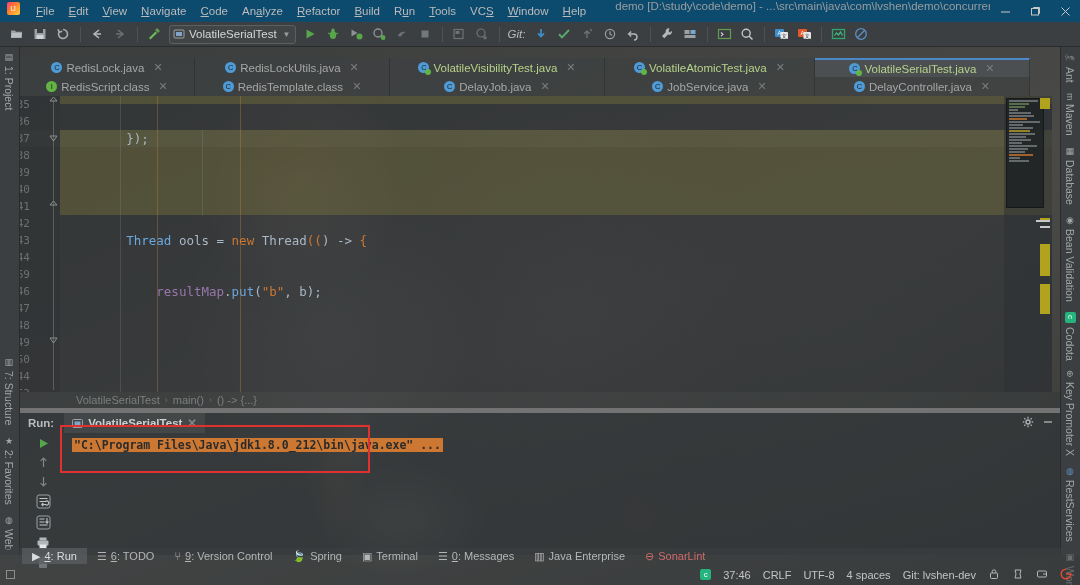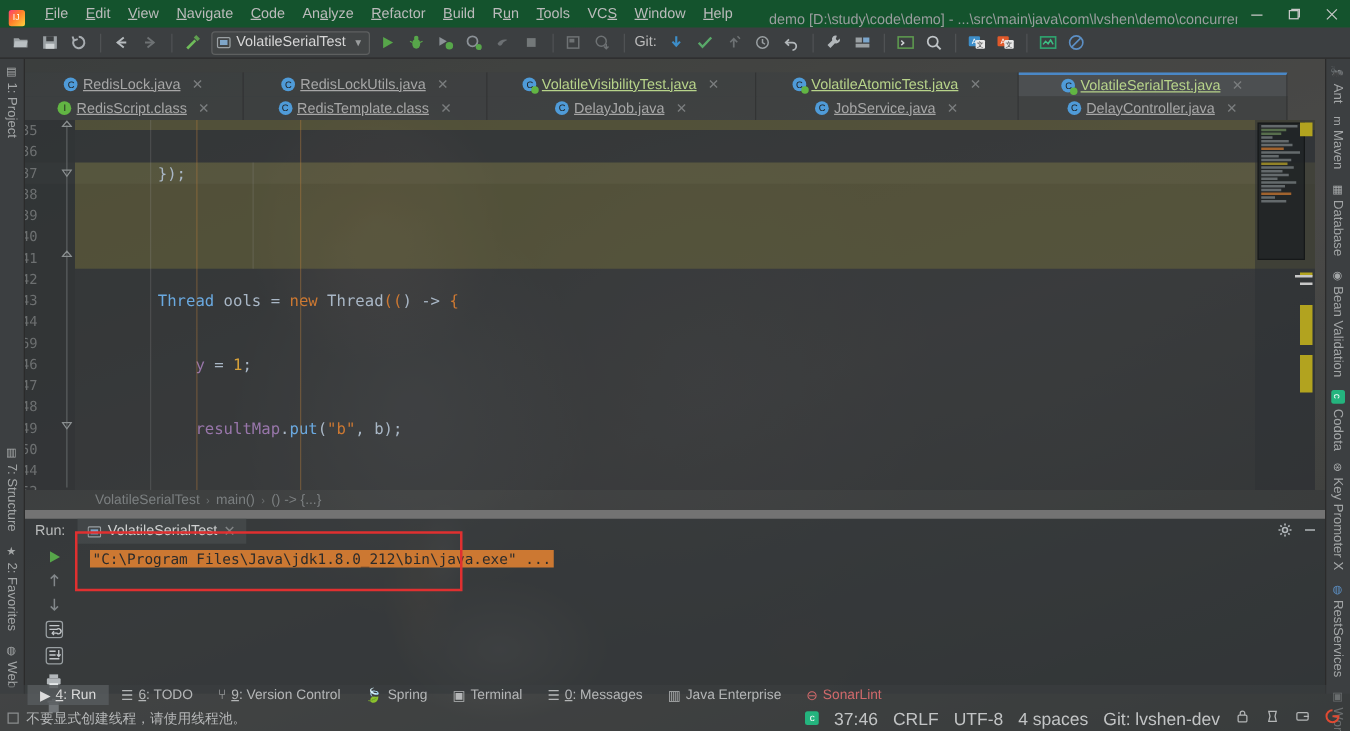--- a/index.html
+++ b/index.html
@@ -31,21 +31,21 @@
       linear-gradient(160deg, #4a4d4a 0%, #5c5a54 30%, #6a6560 55%, #56544f 78%, #43443f 100%);
   }
   .bgdim {
     position: absolute; left:0; top:0; width:1080px; height:585px; z-index:1;
     background: rgba(40,43,45,0.48);
   }
 
   
   .titlebar {
     position: absolute; left: 0; top: 0; width: 1080px; height: 22px; z-index: 20;
-    background: #14532d; display: flex; align-items: flex-end;
+    background: #0c4a6e; display: flex; align-items: flex-start;
   }
   .tb-logo { width: 20px; height: 16px; margin-left: 3px; display:flex; align-items:center; justify-content:center; }
   .tb-logo .sq {
     width: 13px; height: 13px; border-radius: 2px;
     background: linear-gradient(135deg,#fc3d77 0%, #ff7f2a 45%, #ffd33d 100%);
     position: relative;
   }
   .tb-logo .sq::after {
     content:"IJ"; position:absolute; left:0; top:0; width:100%; height:100%;
     font-size:7px; color:#fff; display:flex; align-items:center; justify-content:center;
@@ -73,36 +73,36 @@
     border-bottom: 1px solid #2b2b2b;
   }
   .tbtn { width: 22px; height: 21px; display:flex; align-items:center; justify-content:center; margin-right:1px; }
   .tsep { width:1px; height:15px; background:#4f5254; margin: 0 5px; }
   .runcfg {
     display:flex; align-items:center; height:19px; border:1px solid #5e6060; border-radius:3px;
     padding: 0 4px 0 3px; margin: 0 3px; background: rgba(255,255,255,0.03);
   }
   .runcfg .cfgname { font-size:11.5px; color:#d6d6d6; margin: 0 6px 0 4px; }
   .runcfg .cfgarrow { color:#9a9d9e; font-size:8px; }
-  .gitlbl { font-size:11.5px; color:#bbbbbb; margin: 0 5px 0 3px; }
+  .gitlbl { font-size:11.5px; color:#bbbbbb; margin: 0 5px 0 3px; font-style: italic; }
 
   
   .tabsrow {
     position: absolute; left: 20px; width: 1040px; height: 19px; z-index: 18; display: flex;
   }
   .tabsrow.r1 { top: 58px; }
   .tabsrow.r2 { top: 77px; }
   .etab {
     height: 19px; display:flex; align-items:center; justify-content:center; gap:4px;
     padding: 0 8px; font-size: 11.5px; color:#a6a6a6; position: relative;
     background: rgba(60,63,65,0.55); border-right: 1px solid rgba(43,43,43,0.6);
   }
   .etab.active { background: rgba(77,81,84,0.85); color:#bcbcbc; }
   .etab.sel { color:#b7d38a; }
-  .etab .tlabel { white-space: nowrap; text-decoration: underline; }
+  .etab .tlabel { white-space: nowrap; }
   .etab .tclose { color:#7a7d7e; font-size:11px; margin-left:5px; }
   .etab.current { border-top: 2px solid #4a88c7; }
   .ico-c, .ico-i, .ico-t {
     width:11px;height:11px;border-radius:50%;display:inline-flex;align-items:center;justify-content:center;
     font-size:7.5px; color:#1c1c1c; flex:0 0 auto;
   }
   .ico-c { background:#4f9bd8; }
   .ico-t { background:#4f9bd8; position:relative; }
   .ico-t::after{content:"";position:absolute;right:-2px;bottom:-2px;width:6px;height:6px;border-radius:50%;background:#62b543;}
   .ico-i { background:#62b543; }
@@ -169,21 +169,21 @@
   .breadcrumb {
     position: absolute; left: 20px; top: 392px; width: 1040px; height: 16px; z-index: 16;
     display:flex; align-items:center; gap:5px; padding-left: 56px;
     font-size: 11px; color: #7b7f80; background: rgba(52,56,58,0.45);
   }
   .breadcrumb .sep { color:#6a6e6f; font-size:9px; }
 
   
   .runwin {
     position: absolute; left: 20px; top: 408px; width: 1040px; height: 147px; z-index: 17;
-    background: rgba(49,53,55,0.72); border-top: 7px solid #737373;
+    background: rgba(49,53,55,0.72); border-top: 5px solid #737373; font-weight: bold;
   }
   .runhdr { height: 20px; display:flex; align-items:center; padding-left: 8px; position:relative; }
   .runhdr .rlabel { font-size:11.5px; color:#b9bbbb; margin-right: 10px; }
   .runtab {
     display:flex; align-items:center; gap:5px; height:20px; padding: 0 8px;
     font-size:11.5px; color:#cfd1d1; background: rgba(75,80,82,0.6);
   }
   .runtab .tclose{ color:#838687; }
   .runhdr .hdr-right { position:absolute; right: 6px; top:0; height:20px; display:flex; align-items:center; gap:8px; }
   .runside {
@@ -237,21 +237,21 @@
   .bb-item.active { background: rgba(90,94,96,0.75); color:#dcdcdc; }
   .bb-item u { text-decoration: underline; }
   .bb-item.sonar { color:#d0696b; }
   .statusbar {
     position: absolute; left: 0; bottom: 0; width: 1080px; height: 21px; z-index: 22;
     display:flex; align-items:center; background: rgba(60,63,65,0.55);
     font-size: 11px; color:#b4b6b7;
   }
   .sb-left { display:flex; align-items:center; gap:6px; padding-left: 6px; flex:1; }
   .sb-right { display:flex; align-items:center; gap:12px; padding-right: 8px; }
-  .sb-right .sbi { font-size:14px; color:#c2c4c5; }
+  .sb-right .sbi { font-size:11px; color:#c2c4c5; }
   .cb { width:9px;height:9px;border:1px solid #8b8e8f; display:inline-block; }
   .codota-sq{ width:11px;height:11px;border-radius:2px;background:#24b47e;display:inline-flex;align-items:center;justify-content:center;color:#fff;font-size:8px; }
 </style>
 </head>
 <body>
 
 <div id="app">
 
   <div class="bgphoto"></div>
   <div class="bgdim"></div>
@@ -590,21 +590,20 @@
 
     <div class="vguide" style="left:145px;"></div>
     <div class="vguide" style="left:228px;"></div>
     <div class="indentguide" style="left:108px;top:0;height:296px;"></div>
     <div class="indentguide" style="left:190px;top:34px;height:85px;"></div>
 
     <div class="codearea">
       <div class="cline"><span class="t">        });</span></div>
       <div class="cline"></div>
       <div class="cline"><span class="blue">        Thread</span><span class="t"> ools = </span><span class="k">new</span><span class="t"> </span><span class="t">Thread</span><span class="cc7832" style="color:#cc7832">((</span><span class="t">)</span><span class="t"> -&gt; </span><span style="color:#cc7832">{</span></div>
-      <div class="cline"><span class="t">            </span><span class="varb" style="color:#9876aa">y</span><span class="t"> = </span><span class="n" style="color:#d8a23a">1</span><span class="t">;</span></div>
       <div class="cline"><span class="t">            </span><span class="varb" style="color:#9876aa">resultMap</span><span class="t">.</span><span class="blue">put</span><span class="t">(</span><span class="s" style="color:#cc7832">"b"</span><span class="t">, b);</span></div>
       
       
       
       
       
       
       
       
       
@@ -834,21 +833,20 @@
     </div>
     <div class="bb-item sonar">
       <span>⊖</span>
       <span>SonarLint</span>
     </div>
   </div>
 
   <div class="statusbar">
     <div class="sb-left">
       <span class="cb"></span>
-      <span>不要显式创建线程，请使用线程池。</span>
     </div>
     <div class="sb-right">
       <span class="codota-sq">c</span>
       <span class="sbi">37:46</span>
       <span class="sbi">CRLF</span>
       <span class="sbi">UTF-8</span>
       <span class="sbi">4 spaces</span>
       <span class="sbi">Git: lvshen-dev</span>
       <span>
         <svg width="12" height="12" viewBox="0 0 12 12">

